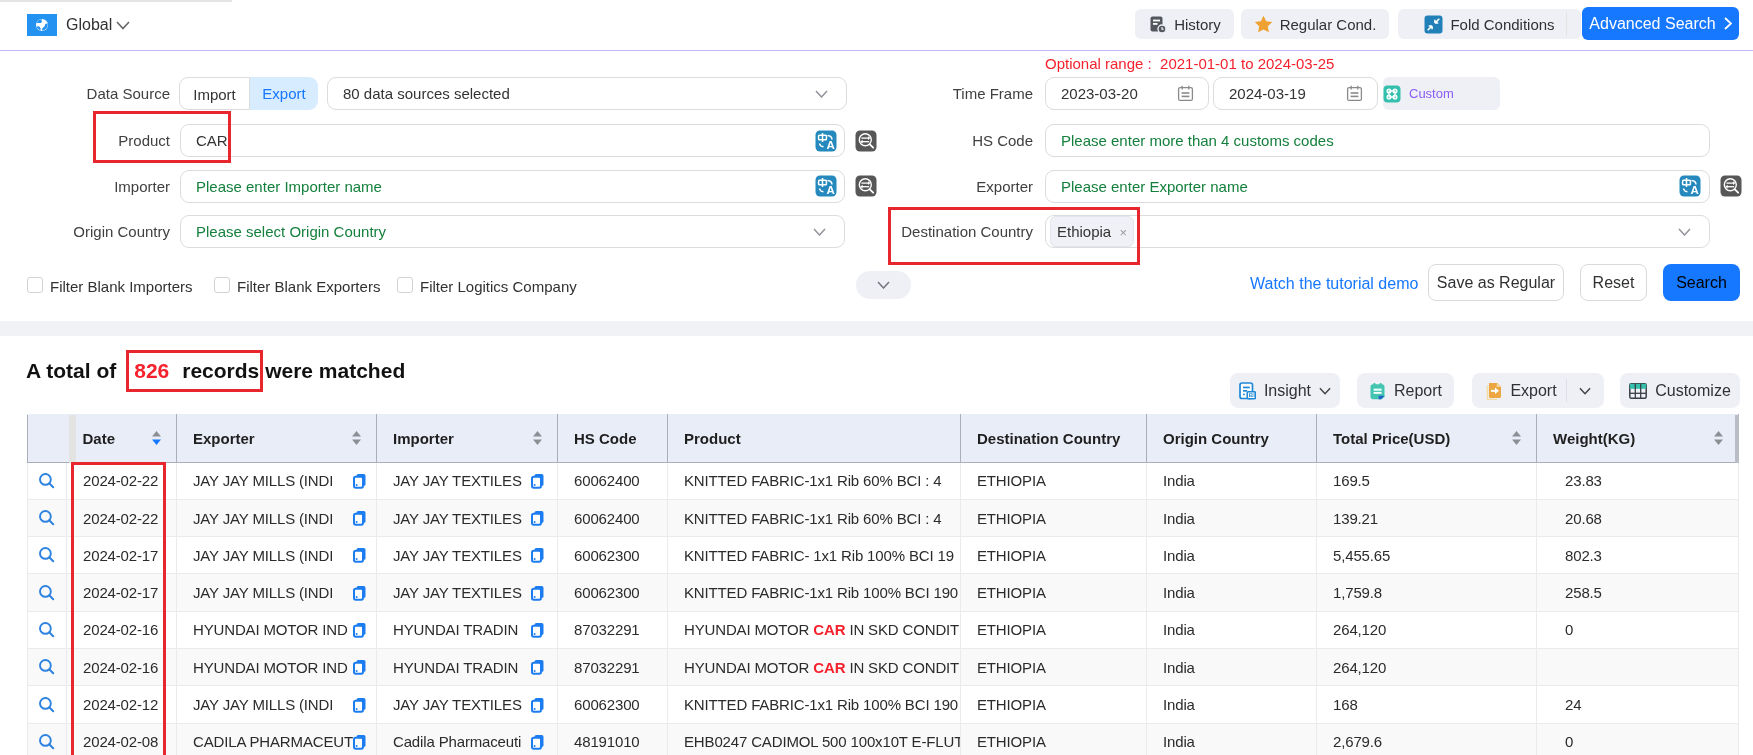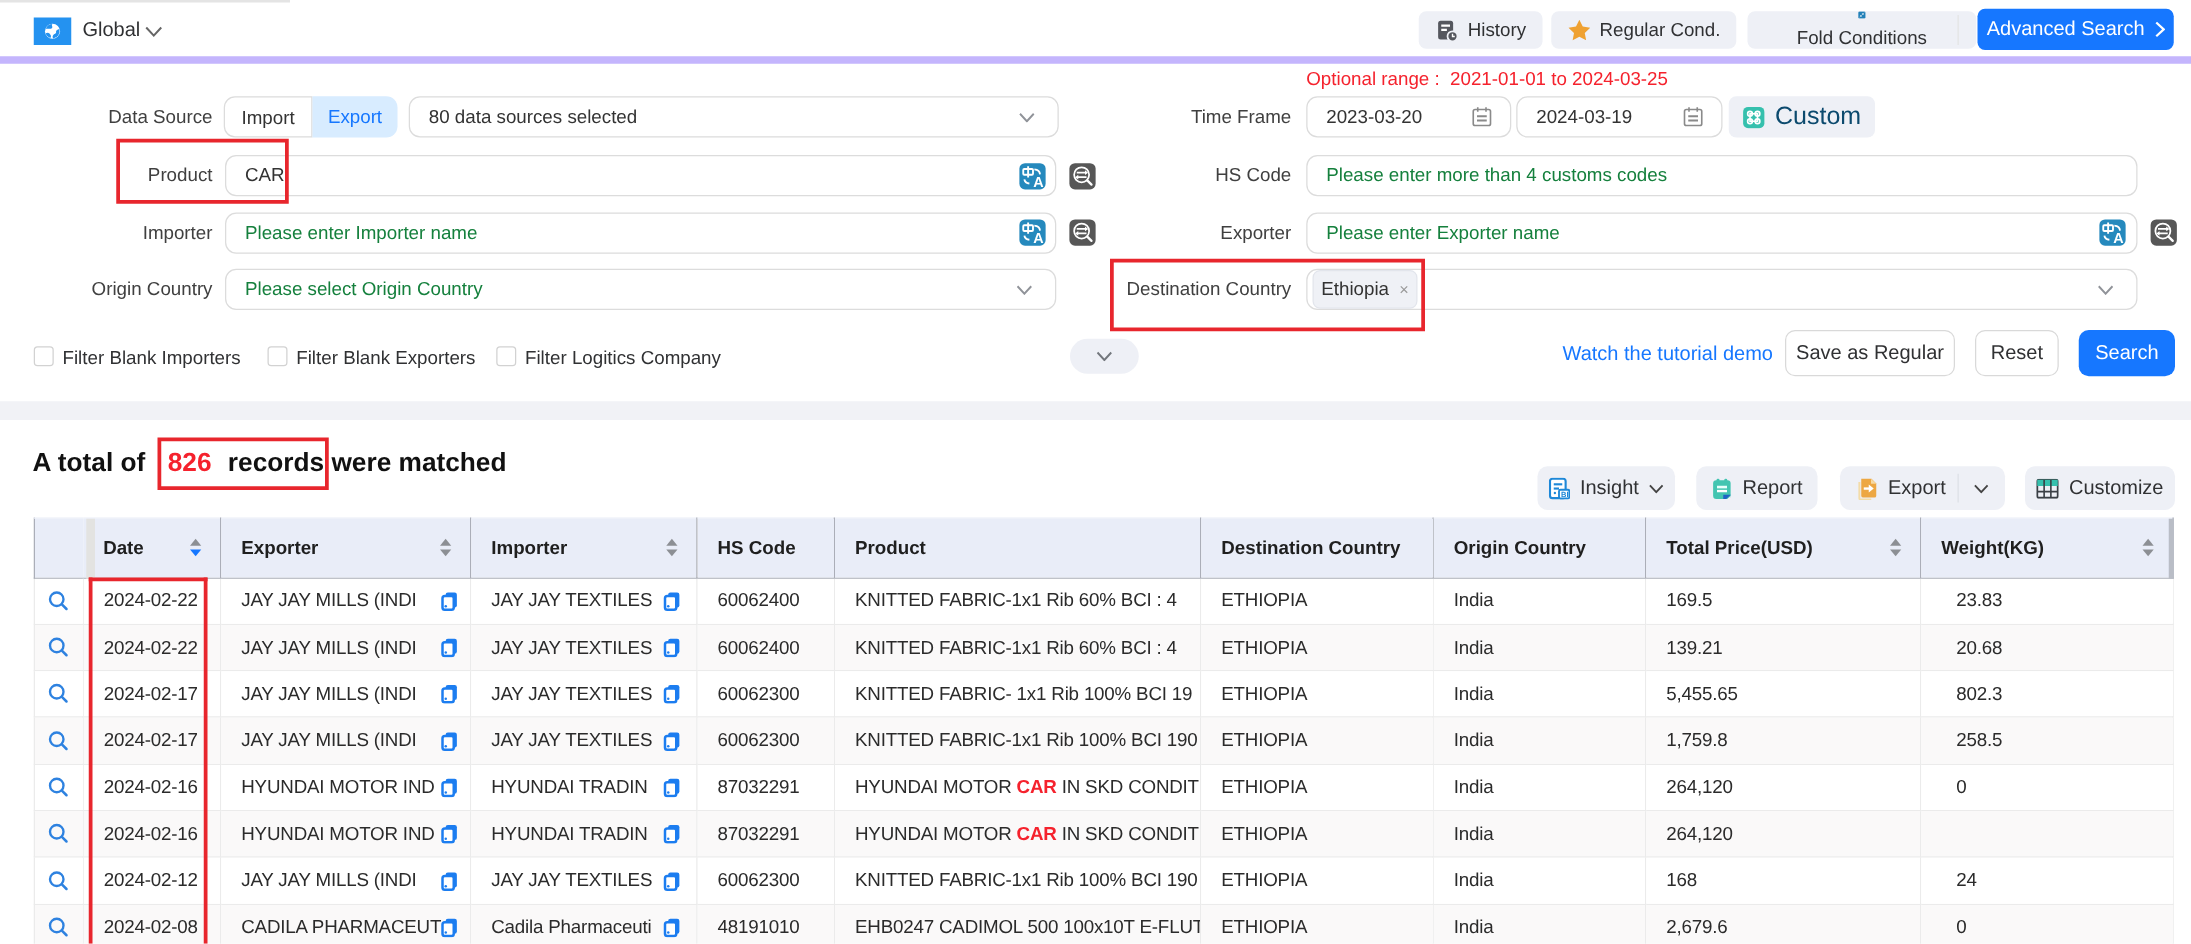--- a/index.html
+++ b/index.html
@@ -1,21 +1,21 @@
 <!DOCTYPE html>
 <html><head>
 <meta charset="utf-8">
 <style>
 * { margin:0; padding:0; box-sizing:border-box; }
 html,body { width:1753px; height:755px; overflow:hidden; background:#fff; }
 body, input, button { font-family:"Liberation Sans", sans-serif; }
 #page { position:relative; width:1753px; height:755px; background:#fff; font-size:15px; color:#333; }
 .abs { position:absolute; }
 
-#topbar { position:absolute; left:0; top:0; width:1753px; height:51px; background:#fff; border-bottom:6px solid #c4b5fd; }
+#topbar { position:absolute; left:0; top:0; width:1753px; height:51px; background:#fff; border-bottom:1px solid #c4b5fd; }
 #topstrip { position:absolute; left:0; top:0; width:232px; height:2px; background:#e4e4e4; }
 #logo { position:absolute; left:27px; top:14px; width:30px; height:22px; background:#2492f0; display:flex; align-items:center; justify-content:center; }
 #globaltxt { position:absolute; left:66px; top:16px; font-size:16px; color:#303133; }
 .gbtn { position:absolute; top:9px; height:30px; background:#eef0f6; border-radius:6px; display:flex; align-items:center; justify-content:center; gap:7px; font-size:15px; color:#303133; }
 #btn-adv { position:absolute; left:1582px; top:7px; width:157px; height:33px; background:#1677ff; border-radius:6px; color:#fff; font-size:16px; display:flex; align-items:center; justify-content:center; gap:8px; }
 #topdivider { position:absolute; left:1566px; top:12px; width:1px; height:24px; background:#e3e3e3; }
 
 .flabel { position:absolute; width:170px; text-align:right; font-size:15px; color:#404040; line-height:33px; }
 .flabel-r { position:absolute; width:200px; text-align:right; font-size:15px; color:#404040; line-height:33px; }
 .inp { position:absolute; height:33px; border:1px solid #dcdcdc; border-radius:9px; background:#fff; line-height:31px; padding-left:15px; font-size:15px; color:#333; }
@@ -26,21 +26,21 @@
 #optrange { position:absolute; left:1045px; top:55px; font-size:15px; color:#f5222d; }
 .tag { position:absolute; background:#eff1f6; border:1px solid #e2e5ec; border-radius:6px; height:31px; line-height:29px; padding:0 6px; font-size:15px; color:#333; }
 .redbox { position:absolute; border:3px solid #e8262d; }
 
 .cb { position:absolute; top:277px; width:16px; height:16px; border:1px solid #d2d2d2; border-radius:3px; background:#fff; }
 .cbl { position:absolute; top:278px; font-size:15px; color:#303133; line-height:17px; }
 #collapsebtn { position:absolute; left:856px; top:271px; width:55px; height:28px; background:#eef0f6; border-radius:14px; display:flex; align-items:center; justify-content:center; }
 
 #tutorial { position:absolute; left:1250px; top:275px; font-size:16px; color:#1677ff; }
 .wbtn { position:absolute; top:264px; height:37px; background:#fff; border:1px solid #d9d9d9; border-radius:8px; text-align:center; font-size:16px; color:#303133; display:flex; align-items:center; justify-content:center; }
-#btn-search { position:absolute; left:1663px; top:264px; width:77px; height:37px; background:#1677ff; border-radius:8px; color:#ffffff; font-size:16px; display:flex; align-items:center; justify-content:center; }
+#btn-search { position:absolute; left:1663px; top:264px; width:77px; height:37px; background:#1677ff; border-radius:8px; color:#000000; font-size:16px; display:flex; align-items:center; justify-content:center; }
 
 #band { position:absolute; left:0; top:321px; width:1753px; height:15px; background:#f1f2f6; }
 
 #heading { position:absolute; left:26px; top:359px; font-size:21px; font-weight:bold; color:#111; letter-spacing:0px; }
 .rbtn { position:absolute; top:357px; height:35px; background:#eef0f6; border-radius:8px; display:flex; align-items:center; justify-content:center; gap:8px; font-size:16px; color:#303133;margin-top:16px; }
 
 #tbl { position:absolute; left:27px; top:414px; width:1712px; border-collapse:collapse; table-layout:fixed; font-size:15px; color:#2b2b2b; }
 #tbl th { height:47.6px; background:#e9edf8; font-weight:bold; color:#1f1f1f; text-align:left; padding:0 0 0 16px; border:1px solid #abaeb8; border-top:1px solid #e9edf8; position:relative; font-size:15px; }
 #tbl td:last-child { padding-left:28px; }
 #tbl td { letter-spacing:-0.15px; height:37.3px; padding:0 0 0 16px; border:1px solid #ebebeb; background:#fff; white-space:nowrap; overflow:hidden; position:relative; }
@@ -77,21 +77,21 @@
           <path d="M14 12 L14 14.2 L15.8 14.2" stroke="#fff" stroke-width="1.1" fill="none"></path>
         </svg>
       <span>History</span>
     </div>
     <div class="gbtn" id="btn-regular" style="left:1241px;width:148px;">
       <svg width="19" height="18" viewBox="0 0 19 18">
           <path d="M9.5 0.8 L12.2 6.2 L18.2 7.1 L13.8 11.3 L14.9 17.2 L9.5 14.4 L4.1 17.2 L5.2 11.3 L0.8 7.1 L6.8 6.2 Z" fill="#efa131"></path>
         </svg>
       <span>Regular Cond.</span>
     </div>
-    <div class="gbtn" id="btn-fold" style="left:1398px;width:183px;flex-direction:column;">
+    <div class="gbtn" id="btn-fold" style="left:1398px;width:183px;">
       <svg width="19" height="19" viewBox="0 0 19 19">
           <rect x="0.5" y="0.5" width="18" height="18" rx="3" fill="#2280b8"></rect>
           <path d="M15.3 3.7 L10.9 8.1 M10.9 8.1 L10.9 4.7 M10.9 8.1 L14.3 8.1" stroke="#fff" stroke-width="1.5" fill="none"></path>
           <path d="M3.7 15.3 L8.1 10.9 M8.1 10.9 L8.1 14.3 M8.1 10.9 L4.7 10.9" stroke="#fff" stroke-width="1.5" fill="none"></path>
         </svg>
       <span>Fold Conditions</span>
     </div>
     <div id="topdivider"></div>
     <div id="btn-adv">
         <span>Advanced Search</span>
@@ -130,21 +130,21 @@
   </div>
   <div class="inp" style="left:1213px;top:77px;width:165px;">2024-03-19
     <svg class="abs" style="right:14px;top:7px" width="17" height="17" viewBox="0 0 17 17">
         <rect x="1.6" y="2.6" width="13.8" height="12.8" rx="1.5" fill="none" stroke="#8a8a8a" stroke-width="1.3"></rect>
         <line x1="5.2" y1="0.8" x2="5.2" y2="4.4" stroke="#8a8a8a" stroke-width="1.3"></line>
         <line x1="11.8" y1="0.8" x2="11.8" y2="4.4" stroke="#8a8a8a" stroke-width="1.3"></line>
         <rect x="4.6" y="7.2" width="7.8" height="1.6" fill="#8a8a8a"></rect>
         <rect x="4.6" y="10.6" width="7.8" height="1.6" fill="#8a8a8a"></rect>
       </svg>
   </div>
-  <div class="abs" style="left:1383px;top:77px;width:117px;height:33px;background:#eef0f6;border-radius:6px;display:flex;align-items:center;justify-content:center;gap:8px;font-size:20px;color:#0c4a6e;">
+  <div class="abs" style="left:1383px;top:77px;width:117px;height:33px;background:#eef0f6;border-radius:6px;display:flex;align-items:center;gap:8px;font-size:13px;color:#8b5cf6;">
     <svg width="18" height="18" viewBox="0 0 18 18">
         <rect x="0.5" y="0.5" width="17" height="17" rx="4" fill="#35c0ad"></rect>
         <circle cx="6" cy="6" r="1.9" fill="none" stroke="#fff" stroke-width="1.3"></circle>
         <circle cx="12" cy="6" r="1.9" fill="none" stroke="#fff" stroke-width="1.3"></circle>
         <circle cx="6" cy="12" r="1.9" fill="none" stroke="#fff" stroke-width="1.3"></circle>
         <circle cx="12" cy="12" r="1.9" fill="none" stroke="#fff" stroke-width="1.3"></circle>
         <rect x="6" y="6" width="6" height="6" fill="none" stroke="#fff" stroke-width="1.3"></rect>
       </svg>
     <span>Custom</span>
   </div>

